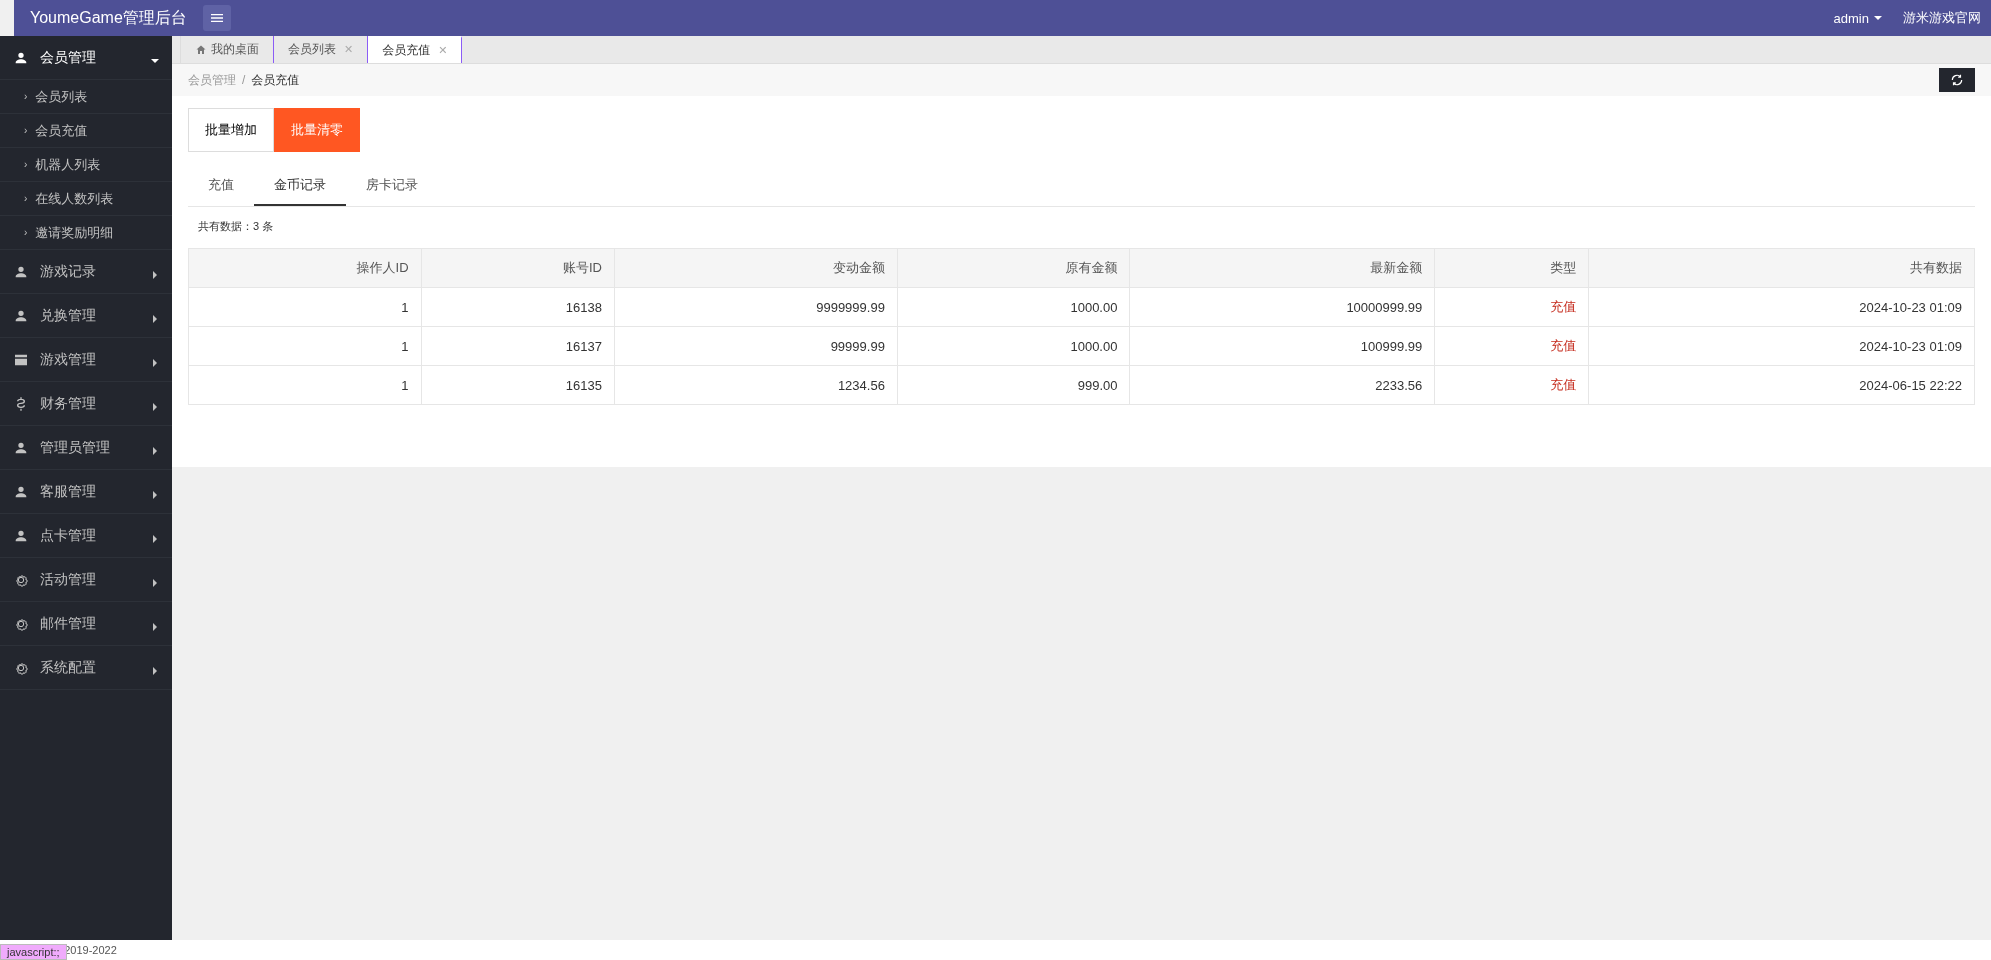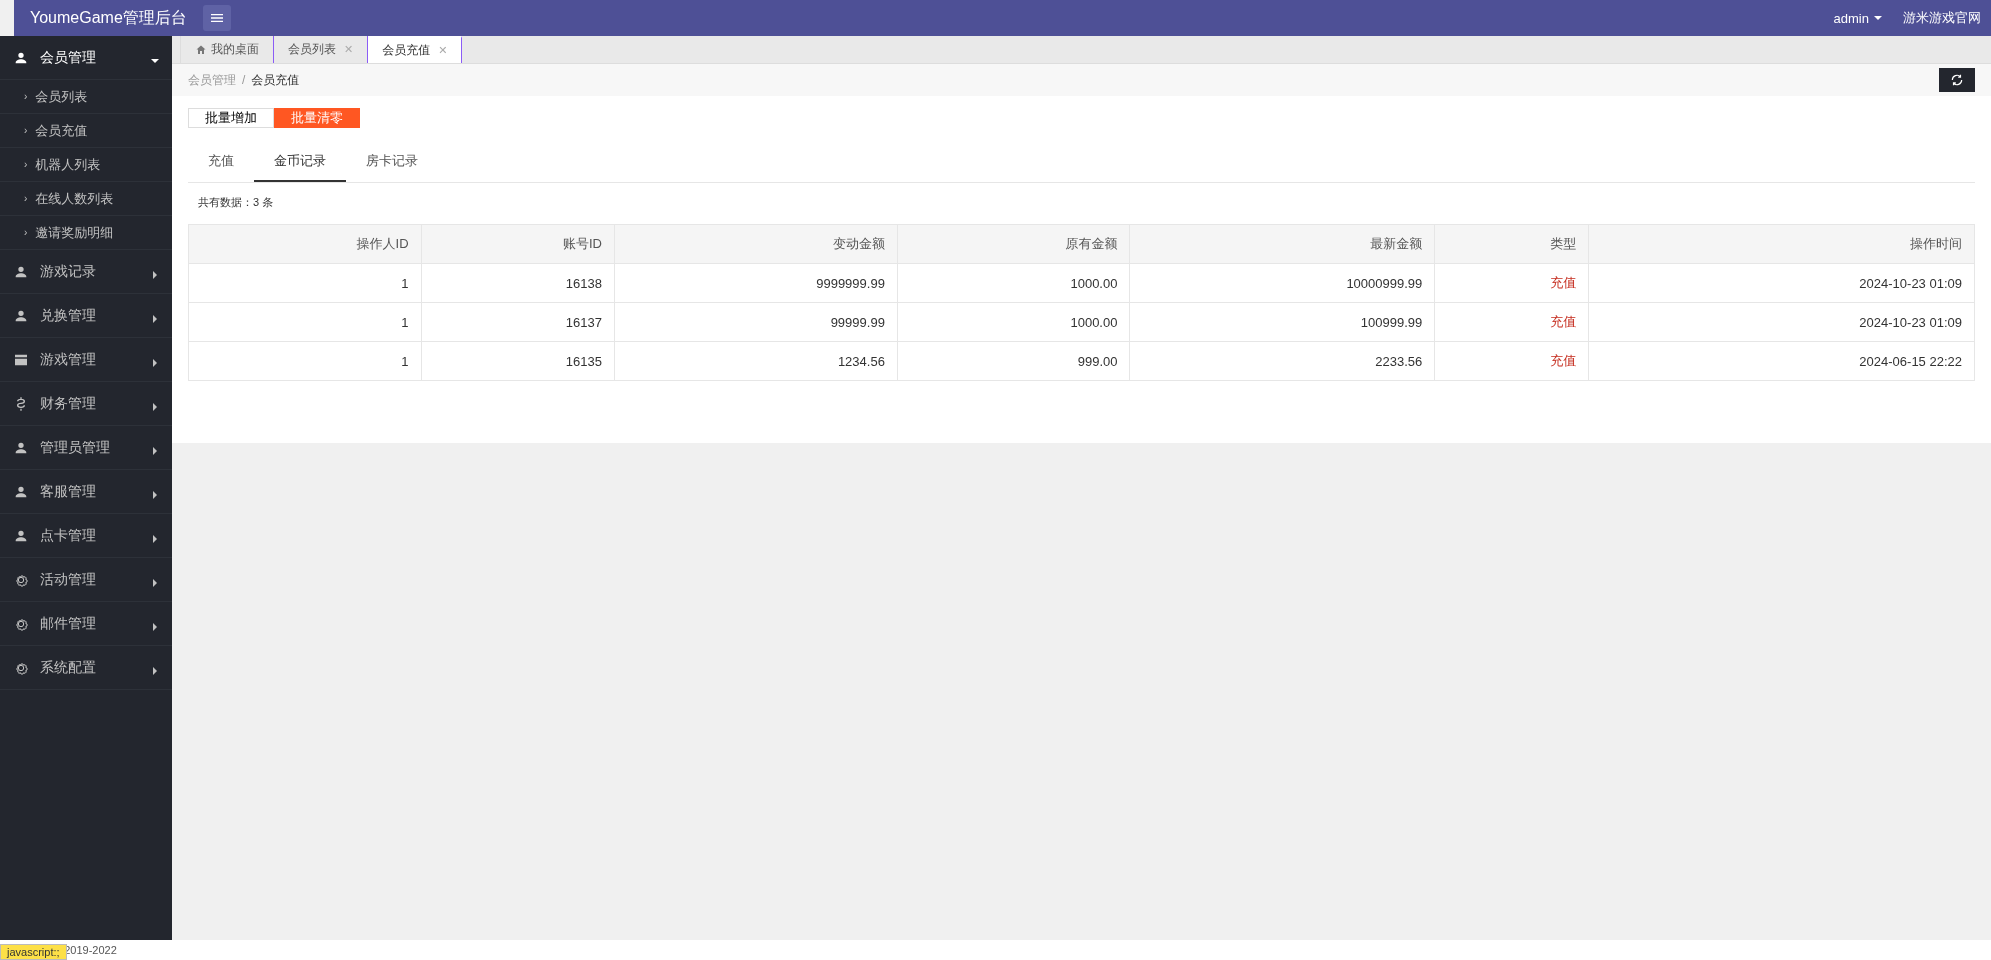--- a/index.html
+++ b/index.html
@@ -62,21 +62,21 @@
 .breadcrumb-bar { display: flex; align-items: center; background: #f7f7f7; height: 32px; padding: 0 16px; font-size: 12px; color: #999; }
 .breadcrumb-bar .sep { margin: 0 6px; }
 .breadcrumb-bar .current { color: #333; }
 .breadcrumb-bar .spacer { flex: 1; }
 .refresh-btn { background: #23262e; color: #fff; width: 36px; height: 24px; display: flex; align-items: center; justify-content: center; cursor: pointer; }
 .refresh-btn svg { width: 14px; height: 14px; stroke: #fff; fill: none; stroke-width: 2; }
 
 
 .content { padding: 12px 16px; background: #fff; margin: 0; }
 .btn-row { display: flex; gap: 0; margin-bottom: 14px; }
-.btn { height: 20px; padding: 0 16px; border: 1px solid #ddd; background: #fff; cursor: pointer; font-size: 13px; display: flex; align-items: center; }
+.btn { height: 44px; padding: 0 16px; border: 1px solid #ddd; background: #fff; cursor: pointer; font-size: 13px; display: flex; align-items: center; }
 .btn.primary { background: #ff5722; color: #fff; border-color: #ff5722; }
 
 
 .subtabs { display: flex; border-bottom: 1px solid #e6e6e6; margin-bottom: 12px; }
 .subtab { padding: 10px 20px; cursor: pointer; font-size: 13px; color: #555; border-bottom: 2px solid transparent; }
 .subtab.active { color: #333; border-bottom-color: #333; }
 
 .summary { font-size: 11px; color: #333; margin-bottom: 14px; padding-left: 10px; }
 
 
@@ -95,21 +95,21 @@
 .form-hint .req { margin-right: 4px; }
 .form-btn { margin-left: 86px; background: #23262e; color: #fff; border: none; height: 32px; padding: 0 18px; cursor: pointer; font-size: 13px; }
 
 
 .footer {
   position: fixed; bottom: 0; left: 0; right: 0; height: 20px;
   background: #fff; font-size: 11px; color: #555; padding: 0 6px;
   display: flex; align-items: center;
 }
 .status-hint {
-  position: fixed; bottom: 0; left: 0; background: #fde047; border: 1px solid #bbb;
+  position: fixed; bottom: 0; left: 0; background: #f0abfc; border: 1px solid #bbb;
   font-size: 11px; padding: 1px 6px; z-index: 200;
 }
 </style>
 </head>
 <body>
 
 <div class="header">
   <div class="header-brand">YoumeGame管理后台</div>
   <div class="header-toggle">
     <svg viewBox="0 0 24 24">
@@ -323,21 +323,21 @@
 
     <table>
       <thead>
           <tr id="thead-row">
             <th>操作人ID</th>
             <th>账号ID</th>
             <th>变动金额</th>
             <th>原有金额</th>
             <th>最新金额</th>
             <th>类型</th>
-            <th>操作时间</th>
+            <th>共有数据</th>
           </tr>
         </thead>
       <tbody id="tbody-root">
           <tr>
             <td>1</td>
             <td>16138</td>
             <td>9999999.99</td>
             <td>1000.00</td>
             <td>10000999.99</td>
             <td class="type-recharge">充值</td>

